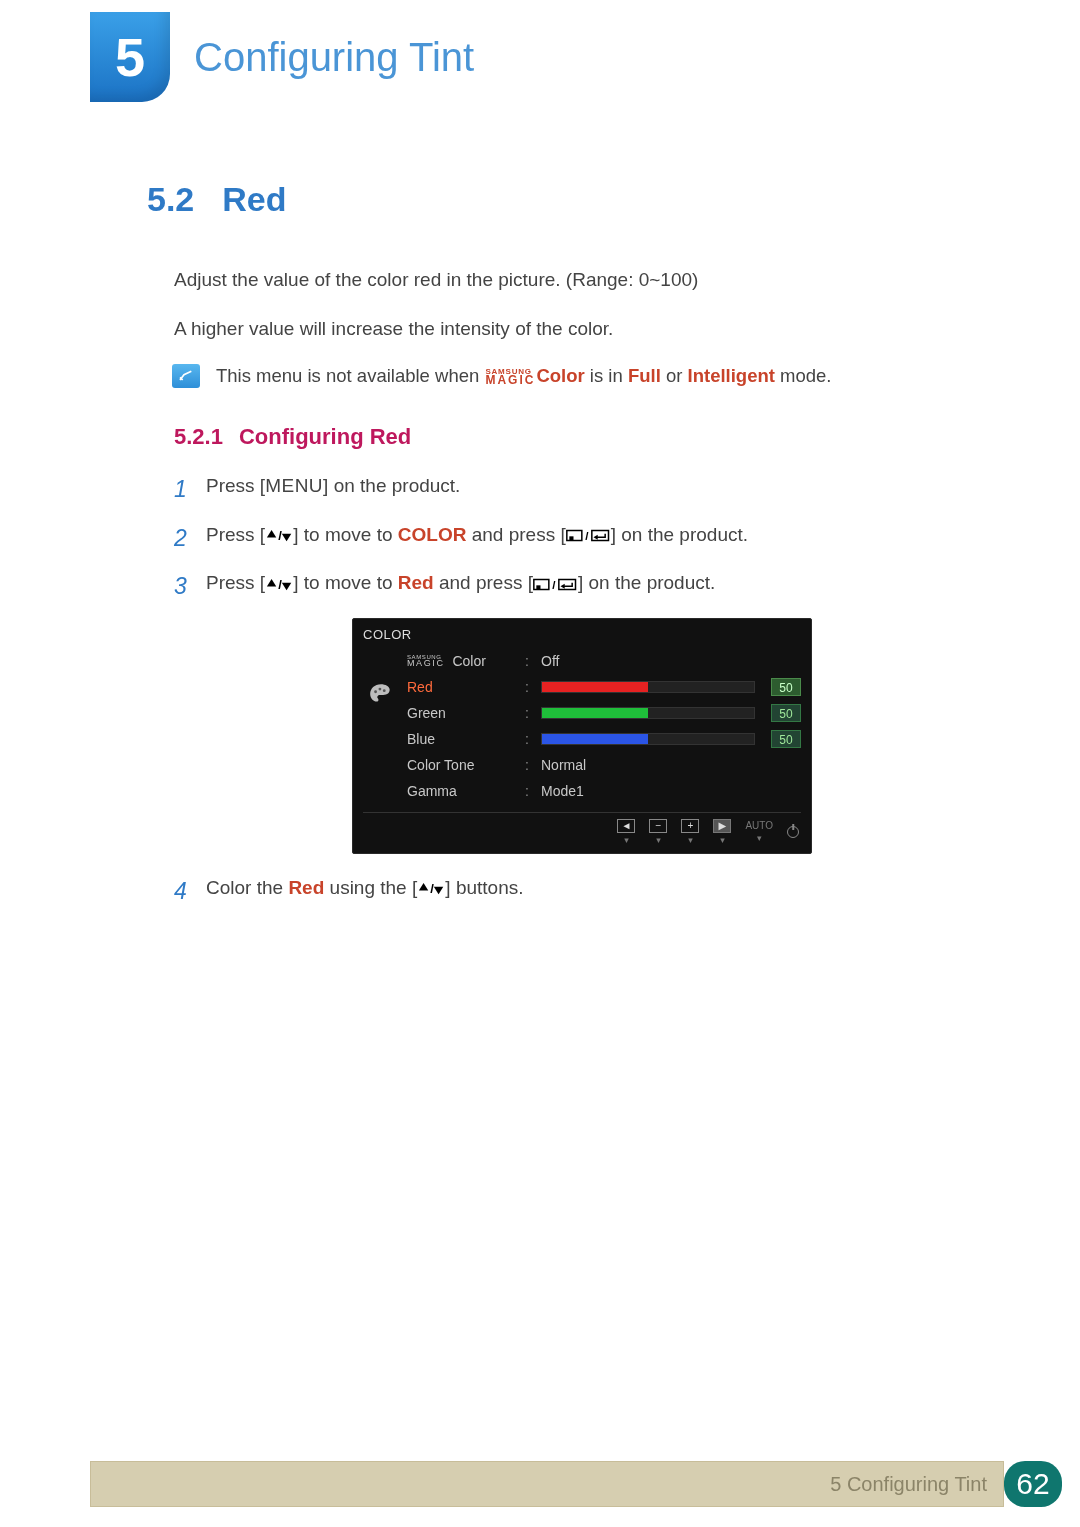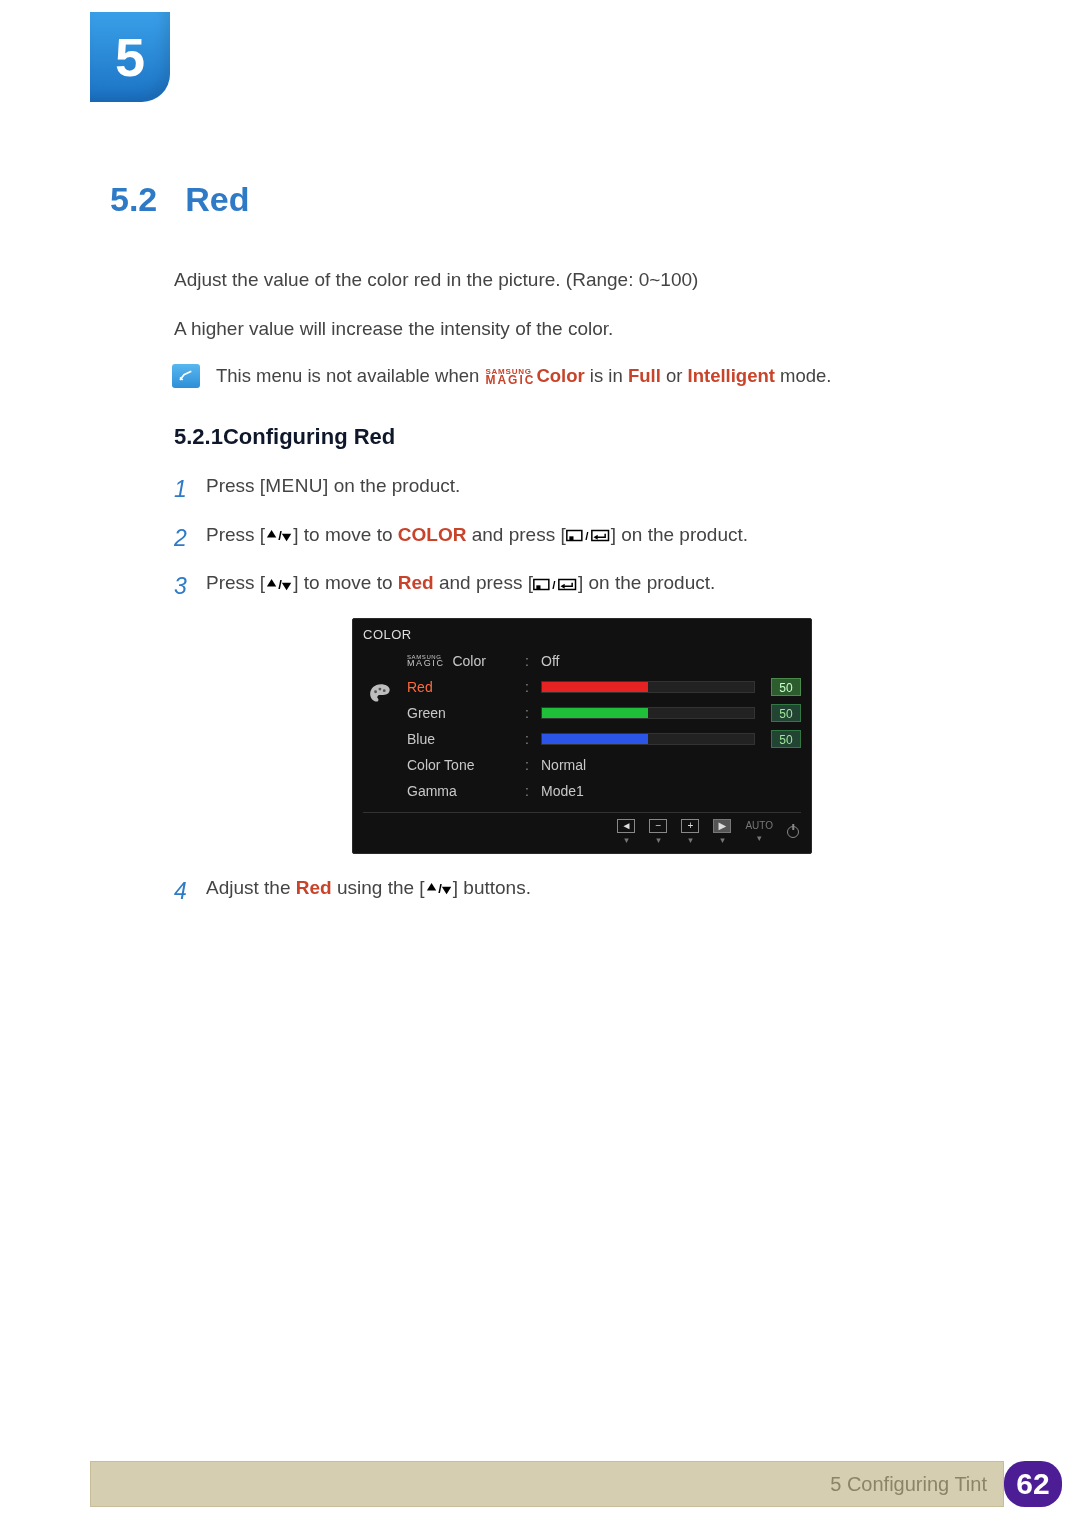--- a/index.html
+++ b/index.html
@@ -39,20 +39,21 @@
   .section {
     position: absolute;
     top: 180px; left: 110px; right: 90px;
   }
   .section-heading {
     color: #2f7ac6;
     font-size: 34px;
     font-weight: bold;
     display: flex; gap: 28px;
     margin-bottom: 46px;
+    margin-left: 37px;
   }
   .section-body p { margin-bottom: 22px; line-height: 1.4; color:#444;}
   .section-body { padding-left: 64px; margin-top: 48px; }
 
   
   .note-row { display: flex; align-items: center; gap: 16px; margin-top: 6px; margin-bottom: 36px; margin-left: -2px;}
   .note-icon {
     width: 28px; height: 24px;
     background: linear-gradient(#58b7ef,#2e8fd8);
     border-radius: 3px;
@@ -60,22 +61,22 @@
   }
   .note-icon svg { width:16px; height:16px; }
   .note-text { font-size: 18.5px; color:#444;}
   .samsung-magic { display:inline-flex; flex-direction:column; line-height:0.8; vertical-align:middle; color:#c8432a; font-weight:bold; margin:0 1px;}
   .samsung-magic .top {font-size:8px; letter-spacing:0.8px;}
   .samsung-magic .bot {font-size:12px; letter-spacing:2px;}
   .red-bold { color:#c8432a; font-weight:bold;}
 
   
   .subsection-heading {
-    color:#0f172a; font-size:22px; font-weight:bold;
-    display:flex; margin-bottom:22px;
+    color:#be185d; font-size:22px; font-weight:bold;
+    display:flex; gap:16px; margin-bottom:22px;
   }
 
   
   .steps { list-style:none; }
   .steps li { display:flex; gap:16px; margin-bottom:14px; line-height:1.5; color:#444;}
   .step-num { color:#2f7ac6; font-size:23px; font-style:italic; font-weight:normal; min-width:16px;}
   .step-text { flex:1; }
   .inline-icon { display:inline-flex; align-items:center; vertical-align:middle; height:17px; }
   .inline-icon svg{ height:15px; width:auto; }
 
@@ -125,29 +126,30 @@
 
   
   .footer {
     position:absolute; bottom:20px; left:90px; right:18px;
     display:flex; align-items:stretch;
   }
   .footer-bar { flex:1; background:#d6ceb0; border:1px solid #c8bd99; height:46px;
     display:flex; align-items:center; justify-content:flex-end; padding-right:16px;
     color:#8b8468; font-size:20px;}
   .footer-page {
-    width:58px; background:#4c1d95; color:#fff; font-size:30px; font-weight:bold;
+    width:58px; background:#0f766e; color:#fff; font-size:30px; font-weight:normal;
     display:flex; align-items:center; justify-content:center;border-radius:21px;
   }
 </style>
 </head>
 <body>
 
 <div class="chapter-header">
   <div class="chapter-badge">5</div>
+  <div class="chapter-title">Configuring Tint</div>
 </div>
 
 <div class="section">
   <div class="section-heading">
     <span>5.2</span>
     <span>Red</span>
   </div>
 
   <div class="section-body">
     <p>Adjust the value of the color red in the picture. (Range: 0~100)</p>
@@ -316,21 +318,21 @@
               <div class="osd-power"></div>
             </div>
         </div>
       </div>
     </div>
 
     <ol class="steps" style="margin-top:4px">
       <li>
         <span class="step-num">4</span>
         <span class="step-text">
-          <span>Adjust the </span><span class="red-bold">Red</span><span> using the [</span><span class="inline-icon">
+          <span>Color the </span><span class="red-bold">Red</span><span> using the [</span><span class="inline-icon">
               <svg viewBox="0 0 30 16">
                 <polygon points="7,2 12,10 2,10" fill="#000"></polygon>
                 <text x="14" y="13" font-size="14" font-weight="bold">/</text>
                 <polygon points="23,14 28,6 18,6" fill="#000"></polygon>
               </svg>
             </span><span>] buttons.</span>
         </span>
       </li>
     </ol>
   </div>

